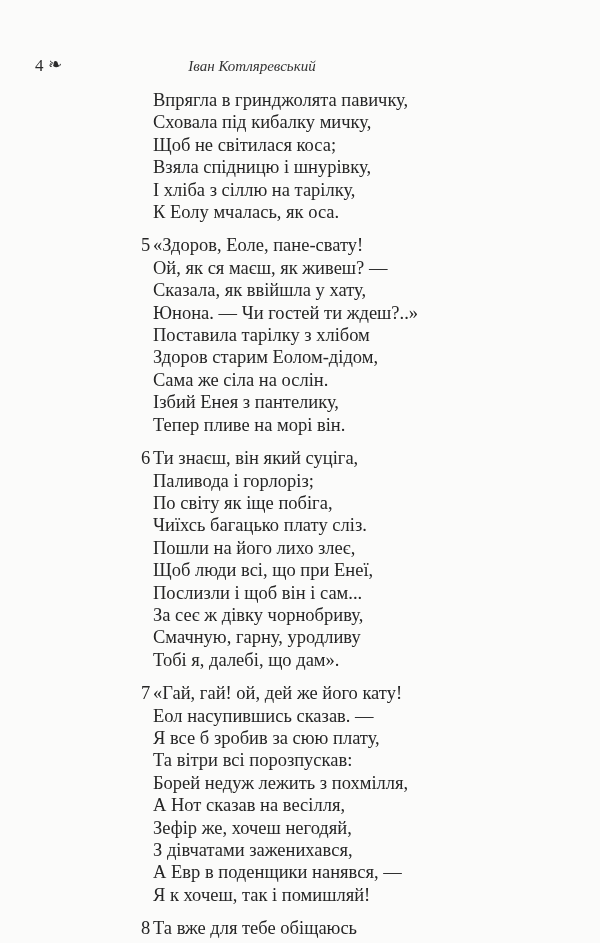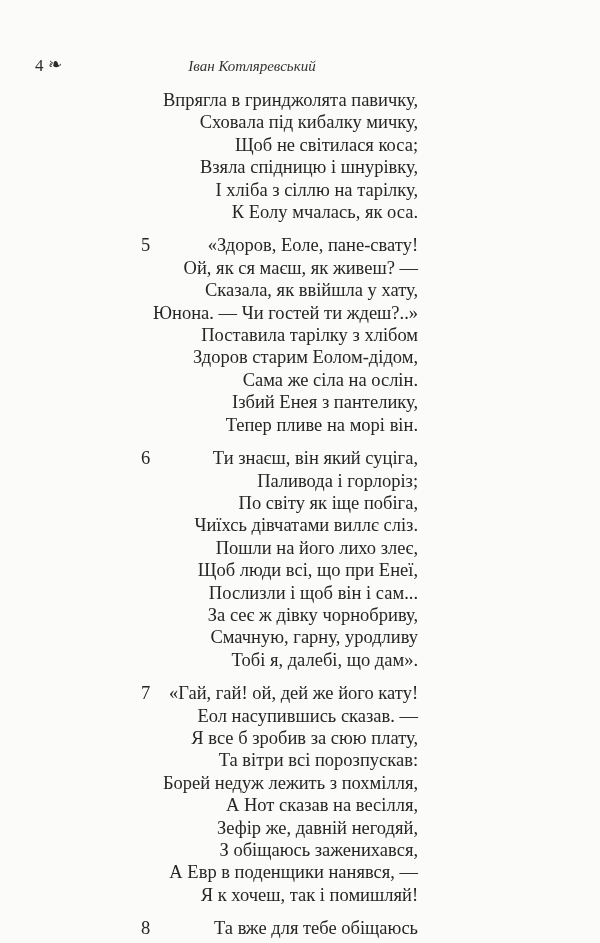--- a/index.html
+++ b/index.html
@@ -24,21 +24,21 @@
       text-align: center;
       font-family: "Liberation Serif", serif;
       font-style: italic; font-size: 15px; color: #333;
       padding-left: 8px; box-sizing: border-box;
     }
     .poem {
       position: absolute; left: 153px; top: 89px;
       font-family: "Liberation Serif", serif;
       font-size: 18.5px; line-height: 22.4px;
     }
-    .stanza { position: relative; margin-bottom: 11px; text-align: right; }
+    .stanza { position: relative; margin-bottom: 11px; }
     .stanza .num {
       position: absolute; left: -12px; top: 0;
     }
     .line { white-space: nowrap; }
   </style>
 </head>
 <body>
 
 <span class="page-number">4</span>
 <span class="ornament">❧</span>
@@ -66,39 +66,39 @@
     <div class="line">Сама же сіла на ослін.</div>
     <div class="line">Ізбий Енея з пантелику,</div>
     <div class="line">Тепер пливе на морі він.</div>
   </div>
 
   <div class="stanza">
     <span class="num">6</span>
     <div class="line">Ти знаєш, він який суціга,</div>
     <div class="line">Паливода і горлоріз;</div>
     <div class="line">По світу як іще побіга,</div>
-    <div class="line">Чиїхсь дівчатами виллє сліз.</div>
+    <div class="line">Чиїхсь багацько плату сліз.</div>
     <div class="line">Пошли на його лихо злеє,</div>
     <div class="line">Щоб люди всі, що при Енеї,</div>
     <div class="line">Послизли і щоб він і сам...</div>
     <div class="line">За сеє ж дівку чорнобриву,</div>
     <div class="line">Смачную, гарну, уродливу</div>
     <div class="line">Тобі я, далебі, що дам».</div>
   </div>
 
   <div class="stanza">
     <span class="num">7</span>
     <div class="line">«Гай, гай! ой, дей же його кату!</div>
     <div class="line">Еол насупившись сказав. —</div>
     <div class="line">Я все б зробив за сюю плату,</div>
     <div class="line">Та вітри всі порозпускав:</div>
     <div class="line">Борей недуж лежить з похмілля,</div>
     <div class="line">А Нот сказав на весілля,</div>
-    <div class="line">Зефір же, давній негодяй,</div>
-    <div class="line">З обіщаюсь заженихався,</div>
+    <div class="line">Зефір же, хочеш негодяй,</div>
+    <div class="line">З дівчатами заженихався,</div>
     <div class="line">А Евр в поденщики нанявся, —</div>
     <div class="line">Я к хочеш, так і помишляй!</div>
   </div>
 
   <div class="stanza">
     <span class="num">8</span>
     <div class="line">Та вже для тебе обіщаюсь</div>
 
   </div>
 </div>

